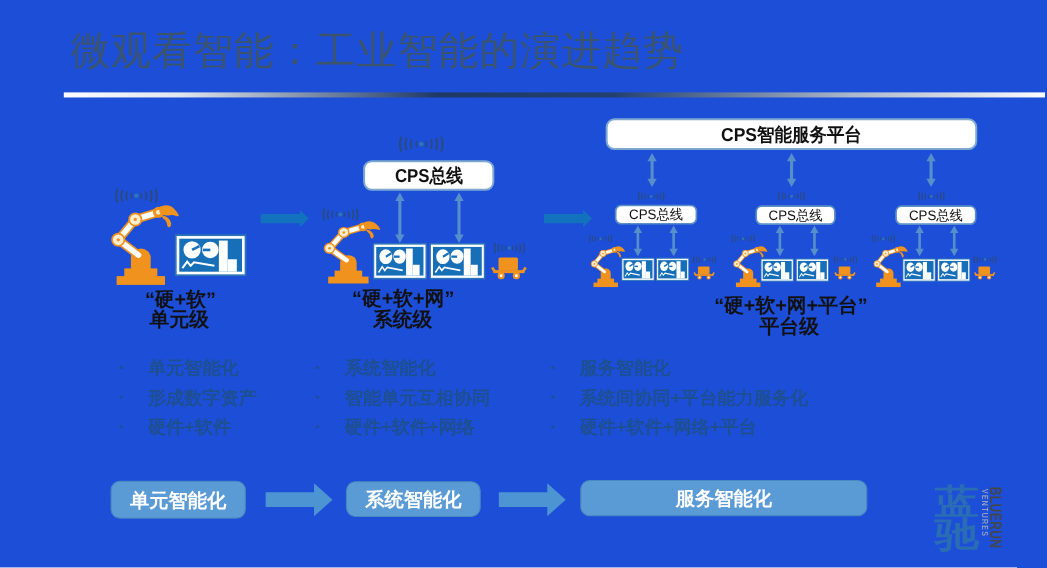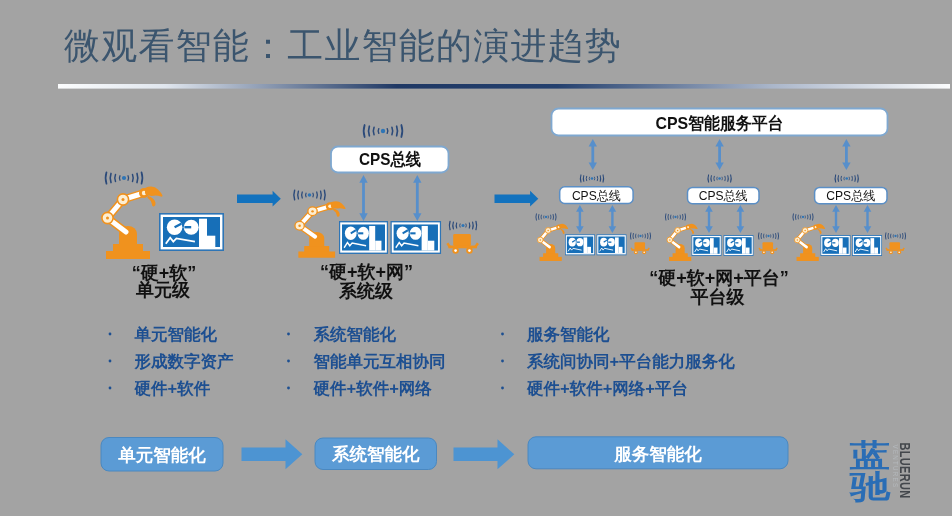--- a/index.html
+++ b/index.html
@@ -1,16 +1,16 @@
 <!DOCTYPE html>
 <html><head>
 <meta charset="utf-8">
 <style>
   html,body{margin:0;padding:0;background:#fff;}
-  #page{position:relative;width:952px;height:516px;background:#a3a3a3;overflow:hidden;
+  #page{position:relative;width:952px;height:516px;background:#1d4ed8;overflow:hidden;
         font-family:"Liberation Sans",sans-serif;}
   svg{display:block;}
 </style>
 </head>
 <body>
 <div id="page">
 <svg width="952" height="516" viewBox="0 0 952 516" xmlns="http://www.w3.org/2000/svg">
 <defs>
   <linearGradient id="hr" x1="0" y1="0" x2="1" y2="0">
     <stop offset="0" stop-color="#fbfcfd"></stop>

